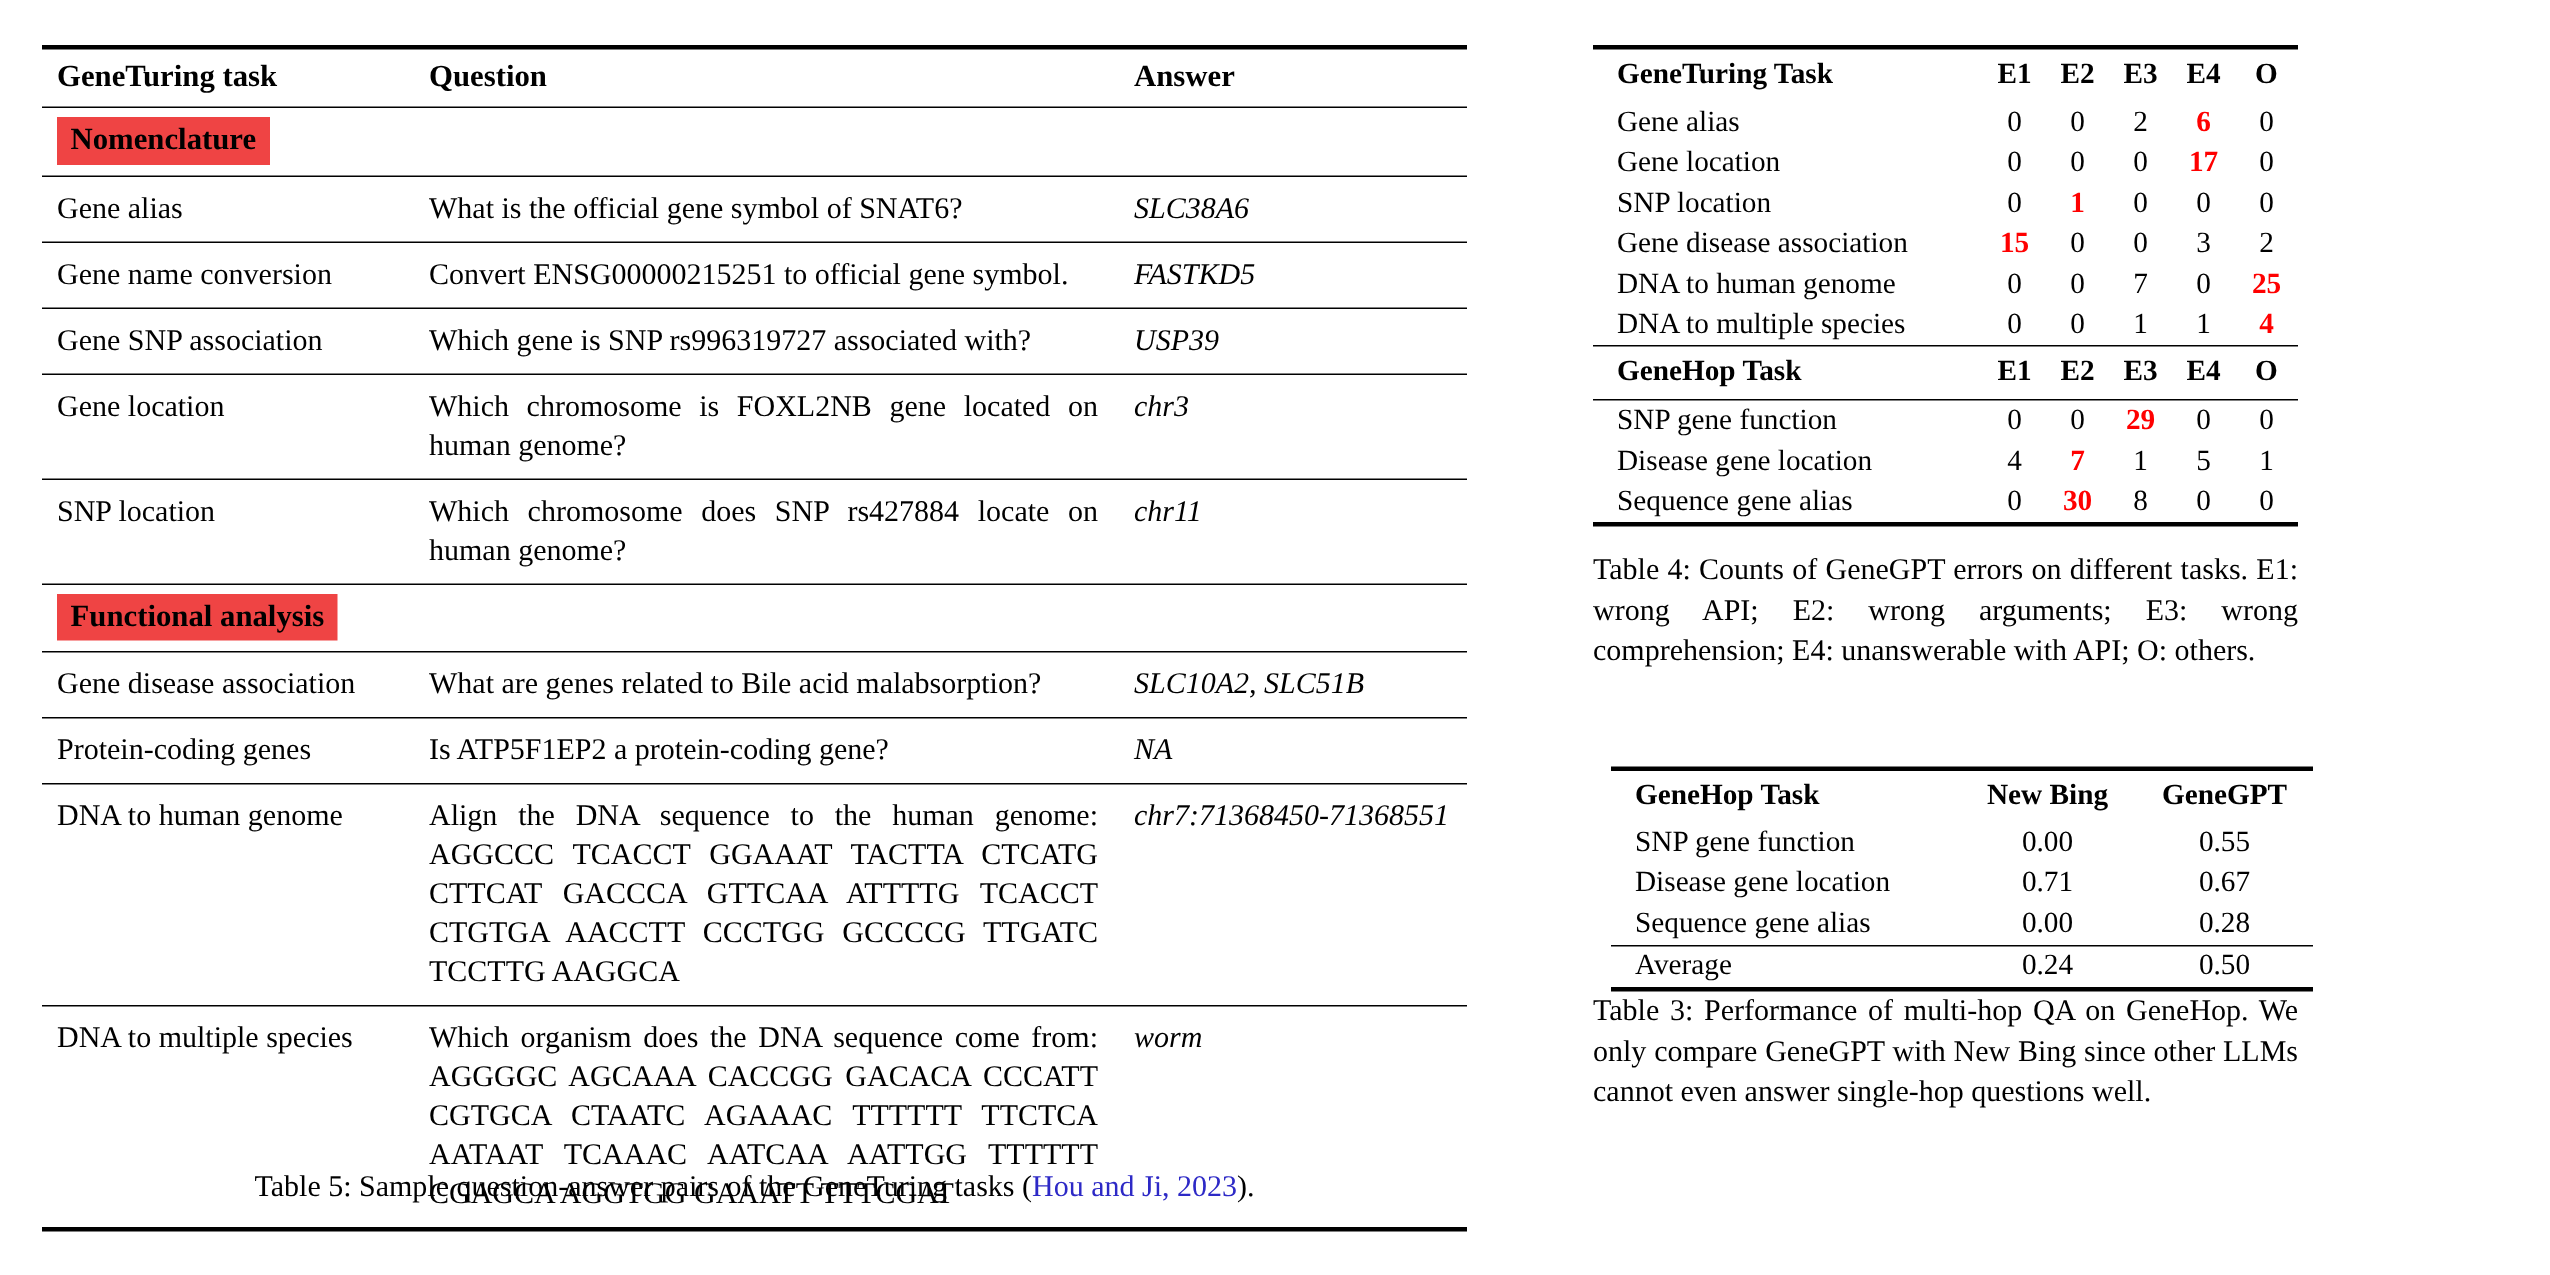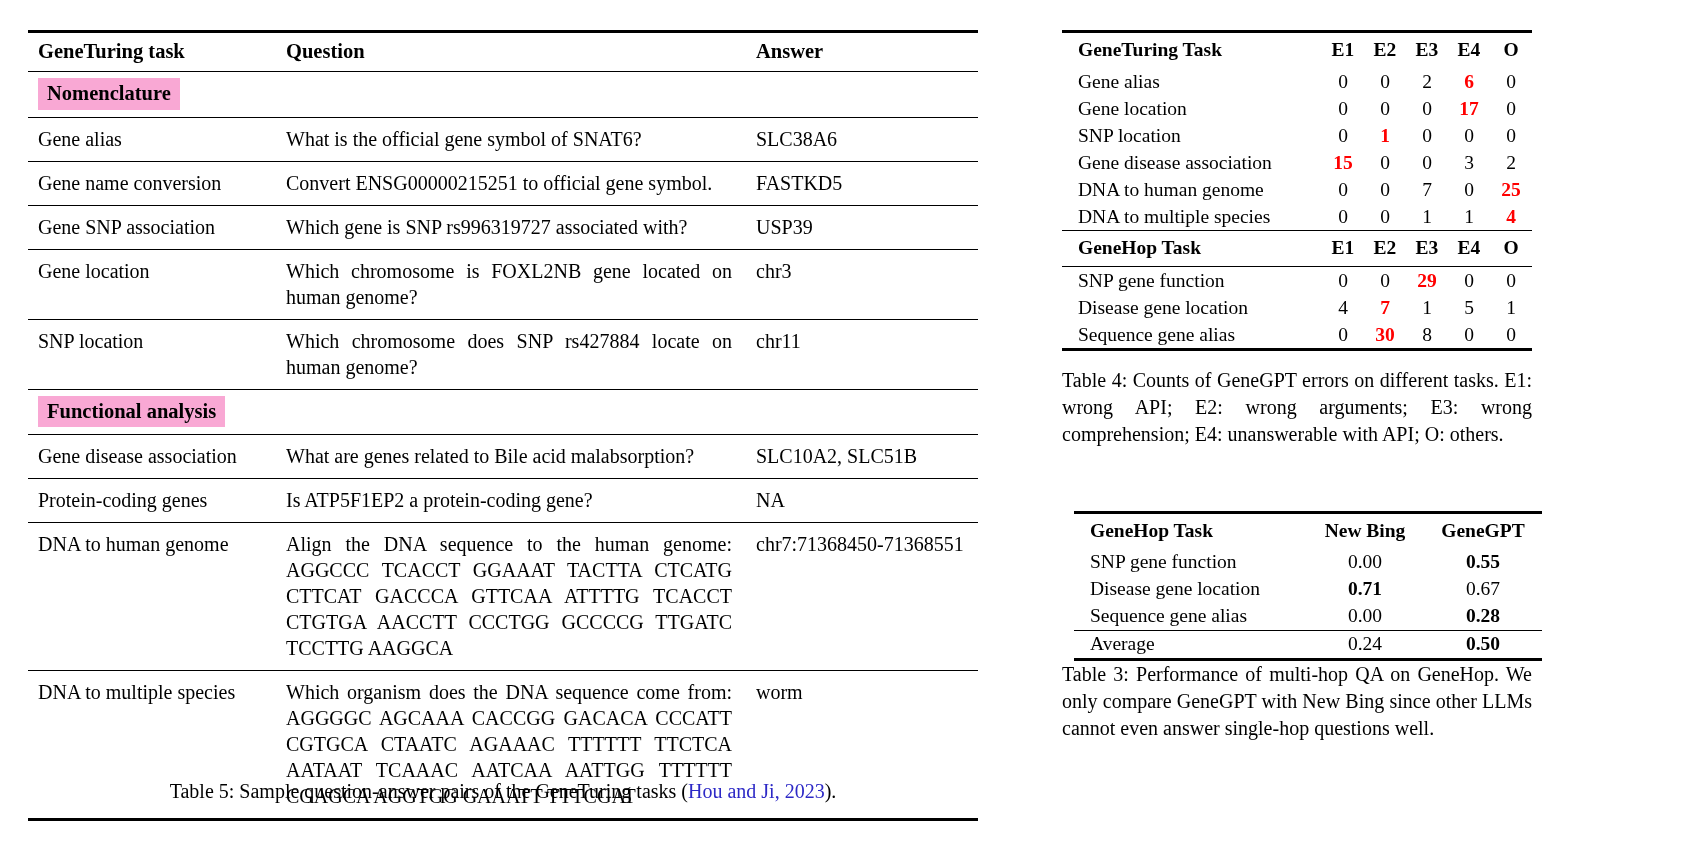--- a/index.html
+++ b/index.html
@@ -55,28 +55,28 @@
     font-size: 20px;
     padding: 8px 4px 9px 10px;
     vertical-align: top;
     line-height: 1.30;
   }
   table.t5 td.q {
     text-align: justify;
     text-justify: inter-word;
     padding-right: 14px;
   }
-  table.t5 td.ans { white-space: nowrap; }
+  table.t5 td.ans { white-space: nowrap; font-style: italic; }
 
   .section-td {
     padding: 6px 4px 7px 10px !important;
   }
   .section-chip {
     display: inline-block;
-    background: #f9a8d4;
+    background: #ef4444;
     font-weight: bold;
     font-size: 20.5px;
     padding: 3px 9px 4px 9px;
     line-height: 1.2;
   }
   .caption-5 {
     position: absolute;
     left: 28px;
     top: 780px;
     width: 950px;
@@ -111,21 +111,21 @@
   }
   table.num th.n, table.num td.n {
     text-align: center;
   }
   table.num th {
     font-weight: bold;
     padding-top: 6px;
     padding-bottom: 7px;
   }
   .red { color: #ff0000; font-weight: bold; }
-  .bold { font-weight: bold; }
+  .bold { font-weight: normal; }
 
   .pad-top-row > td, .pad-top-row > th { padding-top: 7px; }
   .pad-bot-row > td { padding-bottom: 7px; }
 
   .cap4 {
     margin-top: 16px;
     width: 470px;
     font-size: 20px;
     line-height: 1.36;
     text-align: justify;

